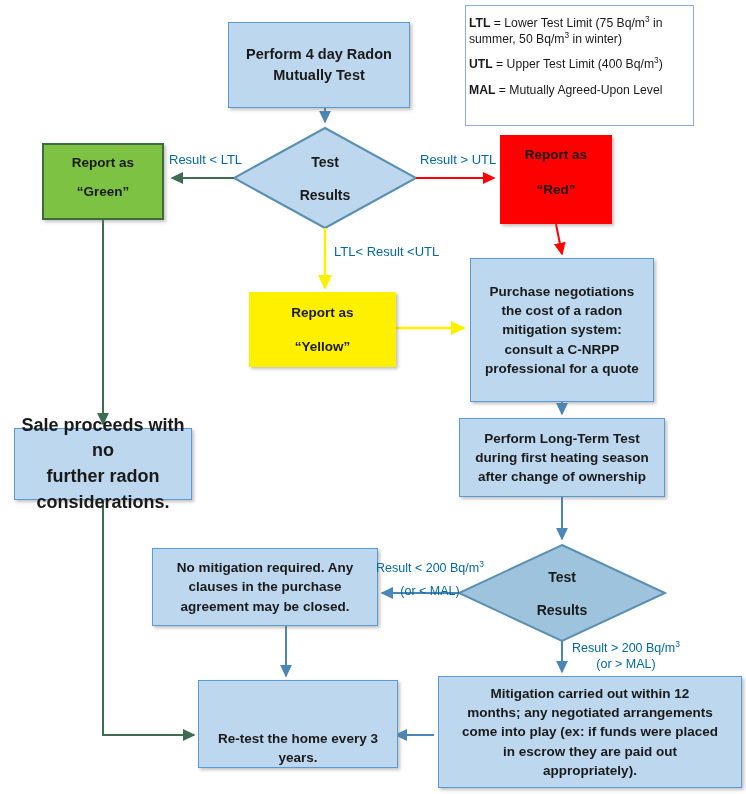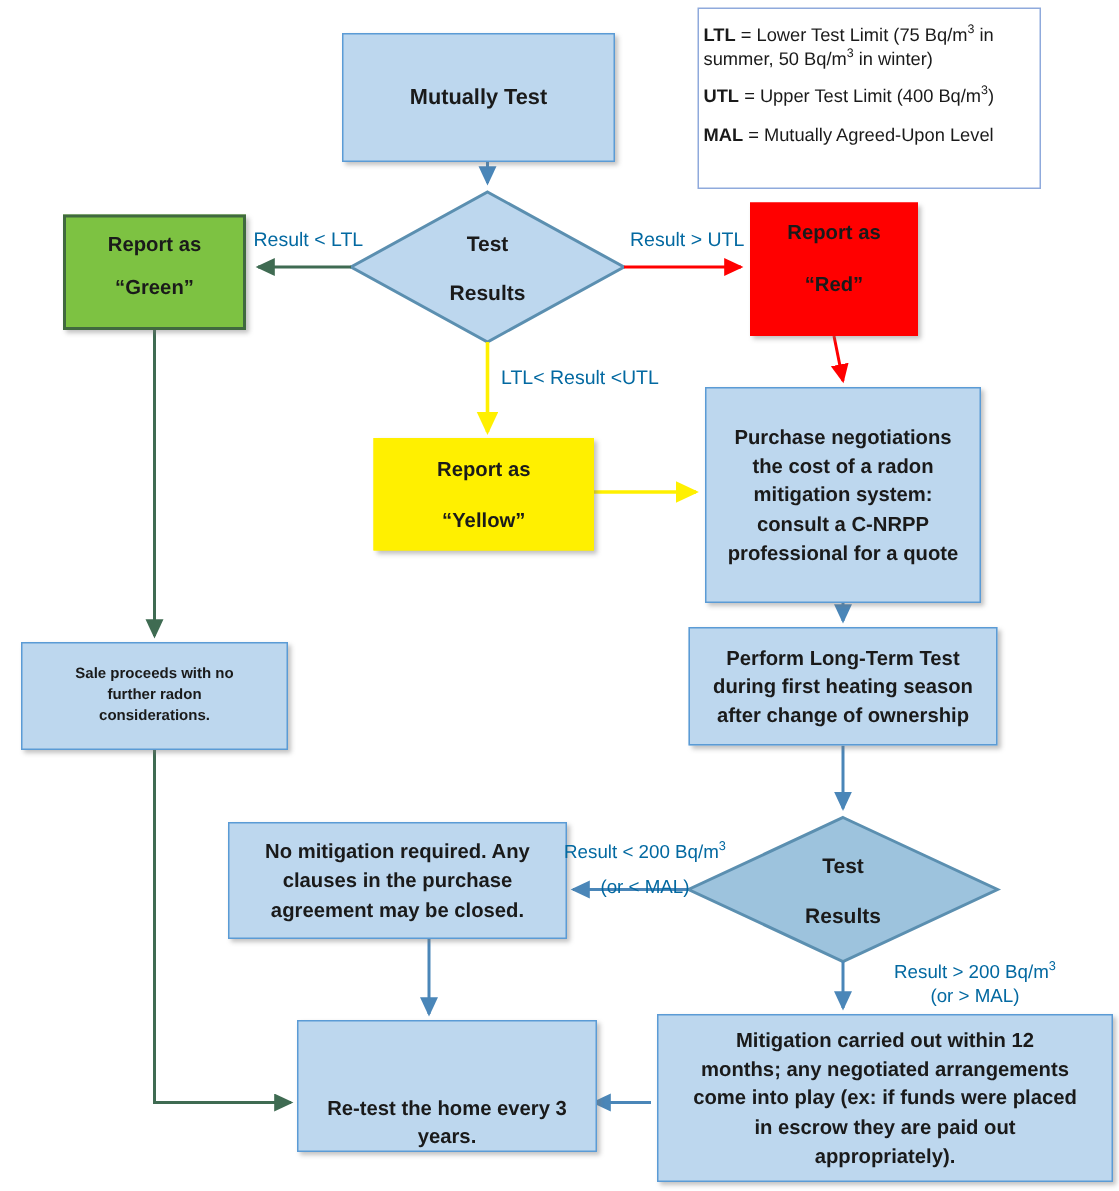--- a/index.html
+++ b/index.html
@@ -101,20 +101,21 @@
       <b>UTL</b>
       <span>= Upper Test Limit (400 Bq/m<sup>3</sup>)</span>
     </div>
     <div class="row">
       <b>MAL</b>
       <span>= Mutually Agreed-Upon Level</span>
     </div>
   </div>
 
   <div class="node proc" style="left:228px;top:22px;width:182px;height:86px;font-size:14.5px;flex-direction:column;">
+    <span class="ln">Perform 4 day Radon</span>
     <span class="ln">Mutually Test</span>
   </div>
 
   <div class="node green" style="left:42px;top:143px;width:122px;height:77px;font-size:13.5px;flex-direction:column;justify-content:flex-start;padding-top:8px;">
     <span class="ln">Report as</span>
     <span class="ln" style="margin-top:10px;">“Green”</span>
   </div>
 
   <div class="node red" style="left:500px;top:135px;width:112px;height:89px;font-size:13.5px;flex-direction:column;justify-content:flex-start;padding-top:9px;">
     <span class="ln">Report as</span>
@@ -127,21 +128,21 @@
   </div>
 
   <div class="node proc" style="left:470px;top:258px;width:184px;height:144px;font-size:13.5px;flex-direction:column;">
     <span class="ln">Purchase negotiations</span>
     <span class="ln">the cost of a radon</span>
     <span class="ln">mitigation system:</span>
     <span class="ln">consult a C-NRPP</span>
     <span class="ln">professional for a quote</span>
   </div>
 
-  <div class="node proc" style="left:14px;top:428px;width:178px;height:72px;font-size:10px;flex-direction:column;">
+  <div class="node proc" style="left:14px;top:428px;width:178px;height:72px;font-size:18px;flex-direction:column;">
     <span class="ln">Sale proceeds with no</span>
     <span class="ln">further radon</span>
     <span class="ln">considerations.</span>
   </div>
 
   <div class="node proc" style="left:459px;top:418px;width:206px;height:79px;font-size:13.5px;flex-direction:column;">
     <span class="ln">Perform Long-Term Test</span>
     <span class="ln">during first heating season</span>
     <span class="ln">after change of ownership</span>
   </div>
@@ -185,18 +186,18 @@
 
   <div class="edge-label" style="left:334px;top:244px;font-size:13px;">
     <span class="ln">LTL&lt; Result &lt;UTL</span>
   </div>
 
   <div class="edge-label" style="left:375px;top:560px;font-size:12.5px;text-align:center;width:110px;">
     <span class="ln">Result &lt; 200 Bq/m<sup>3</sup></span>
     <span class="ln" style="margin-top:7px;">(or &lt; MAL)</span>
   </div>
 
-  <div class="edge-label" style="left:568px;top:640px;font-size:12.5px;text-align:center;width:116px;margin-left:24px;">
+  <div class="edge-label" style="left:568px;top:640px;font-size:12.5px;text-align:center;width:116px;">
     <span class="ln">Result &gt; 200 Bq/m<sup>3</sup></span>
     <span class="ln">(or &gt; MAL)</span>
   </div>
 
 </div>
 
 </body></html>

